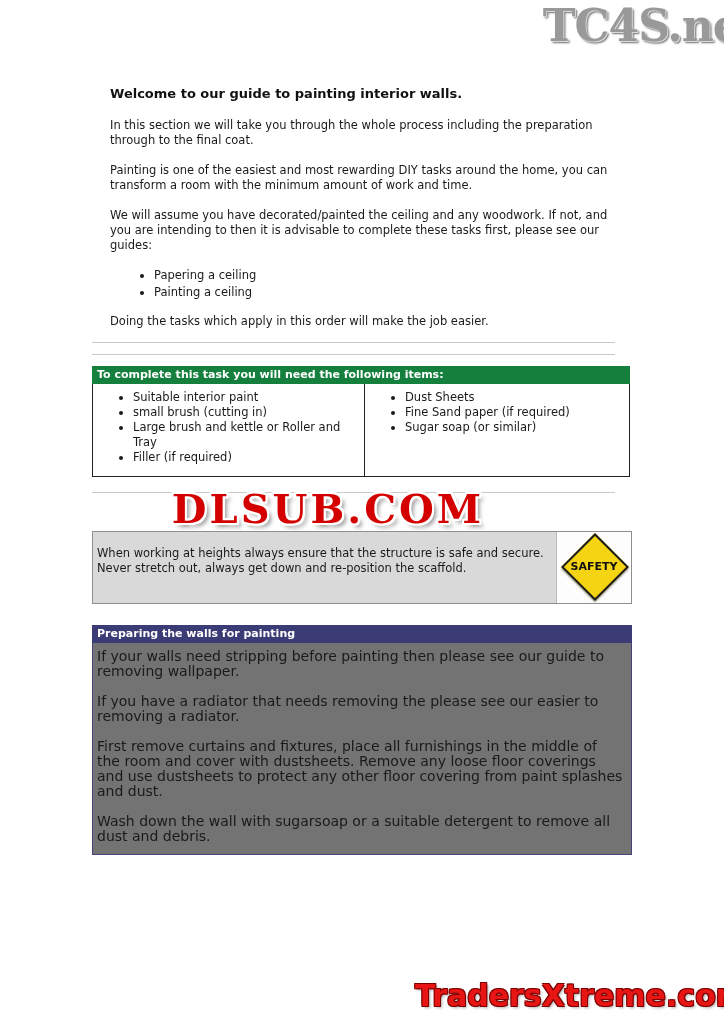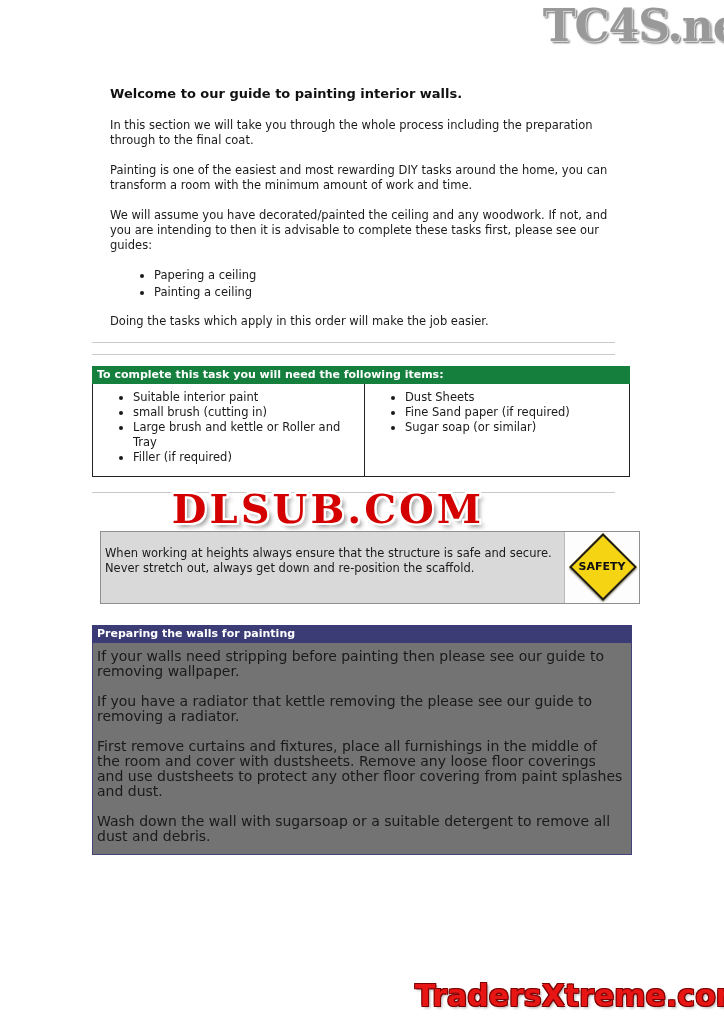--- a/index.html
+++ b/index.html
@@ -57,21 +57,21 @@
     text-shadow:
       -2px -2px 0 #ffffff, 2px -2px 0 #ffffff,
       -2px 2px 0 #ffffff, 2px 2px 0 #ffffff,
       -2px 0 0 #ffffff, 2px 0 0 #ffffff,
       0 -2px 0 #ffffff, 0 2px 0 #ffffff,
       4px 4px 4px #9a9a9a;
   }
 
   
   .safety{
-    position:absolute;left:100px;top:531px;width:540px;height:73px;
+    position:absolute;left:92px;top:531px;width:540px;height:73px;
     background:#d9d9d9;border:1px solid #8f8f8f;box-sizing:border-box;
     display:flex;align-items:stretch;
   }
   .safety .txt{flex:1;font-size:11.5px;line-height:15px;padding:14px 8px 0 4px;}
   .safety .sign{position:relative;width:74px;background:#fdfdfd;margin:0;border-left:1px solid #bbb;}
   .safety .diamond{
     position:absolute;top:11px;left:14px;width:44px;height:44px;
     background:#f5d414;border:2px solid #1d1d1d;transform:rotate(45deg);
     box-shadow:1px 1px 2px #888;
   }
@@ -159,21 +159,21 @@
     <div class="sign">
       <div class="diamond"></div>
       <div class="sign-label">SAFETY</div>
     </div>
   </div>
 
   <div class="prep">
     <div class="bar">Preparing the walls for painting</div>
     <div class="body">
       <p>If your walls need stripping before painting then please see our guide to removing wallpaper.</p>
-      <p>If you have a radiator that kettle removing the please see our guide to removing a radiator.</p>
+      <p>If you have a radiator that needs removing the please see our easier to removing a radiator.</p>
       <p>First remove curtains and fixtures, place all furnishings in the middle of the room and cover with dustsheets. Remove any loose floor coverings and use dustsheets to protect any other floor covering from paint splashes and dust.</p>
       <p>Wash down the wall with sugarsoap or a suitable detergent to remove all dust and debris.</p>
     </div>
   </div>
 
   <div class="traders">TradersXtreme.com</div>
 
 </div>
 
 </body></html>

